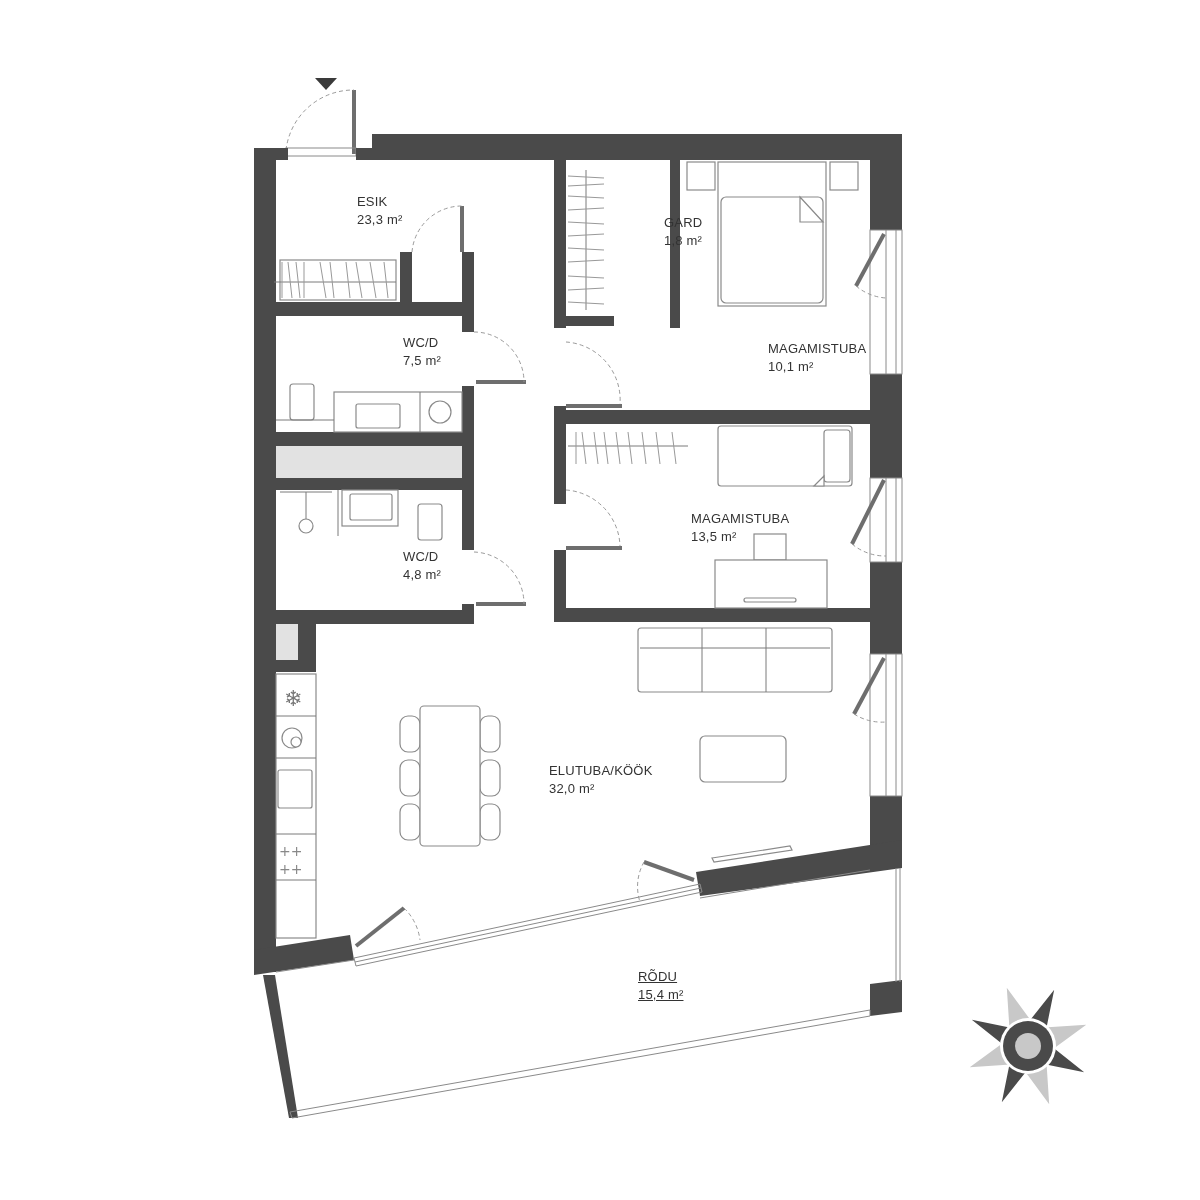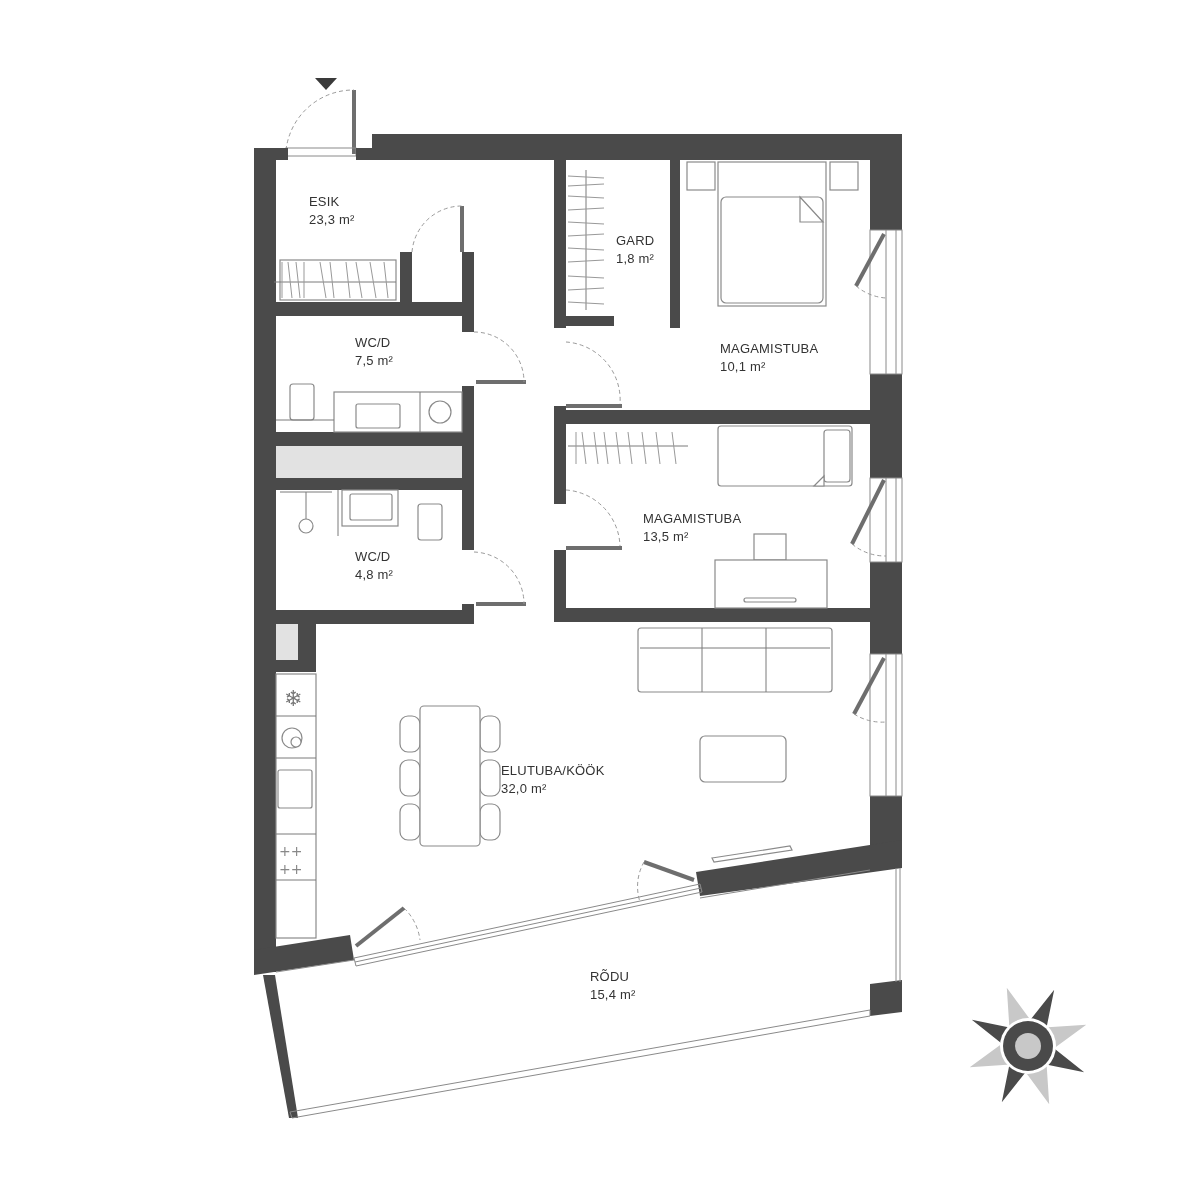--- a/index.html
+++ b/index.html
@@ -1,18 +1,18 @@
 <!DOCTYPE html>
 <html><head>
 <meta charset="utf-8">
 <style>
   html,body{margin:0;padding:0;background:#ffffff;}
   body{width:1200px;height:1200px;position:relative;overflow:hidden;font-family:"Liberation Sans",sans-serif;}
   #plan{position:absolute;left:0;top:0;width:1200px;height:1200px;}
-  .room-label{position:absolute;font-family:"Liberation Sans",sans-serif;font-size:13px;line-height:18px;color:#333333;letter-spacing:0.2px;}
+  .room-label{position:absolute;font-family:"Liberation Sans",sans-serif;font-size:13px;line-height:18px;color:#333333;letter-spacing:0.2px;margin-left:48px;}
   .room-label .name{display:block;}
   .room-label .area{display:block;}
   .wall{fill:#4a4a4a;}
   .thin{fill:none;stroke:#7a7a7a;stroke-width:1;}
   .furn{fill:#ffffff;stroke:#8a8a8a;stroke-width:1.2;}
   .door-leaf{stroke:#6e6e6e;stroke-width:4;}
   .arc{fill:none;stroke:#9a9a9a;stroke-width:1;stroke-dasharray:4 3;}
   .glass{fill:none;stroke:#8a8a8a;stroke-width:1;}
   .grey-fill{fill:#e2e2e2;}
 </style>
@@ -226,21 +226,21 @@
     <circle r="25" fill="#4a4a4a"></circle>
     <circle r="13" fill="#c8c8c8"></circle>
     <text x="-40" y="-12" font-size="10" fill="#4a4a4a" transform="rotate(-70 -38 -16)" font-family="DejaVu Sans, sans-serif">N</text>
   </g>
 </svg>
 
 <div class="room-label" style="left:309px;top:193px;">
   <span class="name">ESIK</span>
   <span class="area">23,3 m²</span>
 </div>
-<div class="room-label" style="left:616px;top:232px;">
+<div class="room-label" style="left:616px;top:214px;">
   <span class="name">GARD</span>
   <span class="area">1,8 m²</span>
 </div>
 <div class="room-label" style="left:720px;top:340px;">
   <span class="name">MAGAMISTUBA</span>
   <span class="area">10,1 m²</span>
 </div>
 <div class="room-label" style="left:355px;top:334px;">
   <span class="name">WC/D</span>
   <span class="area">7,5 m²</span>
@@ -250,16 +250,16 @@
   <span class="area">13,5 m²</span>
 </div>
 <div class="room-label" style="left:355px;top:548px;">
   <span class="name">WC/D</span>
   <span class="area">4,8 m²</span>
 </div>
 <div class="room-label" style="left:501px;top:762px;">
   <span class="name">ELUTUBA/KÖÖK</span>
   <span class="area">32,0 m²</span>
 </div>
-<div class="room-label" style="left:590px;top:968px;">
+<div class="room-label" style="left:590px;top:968px;text-decoration:underline;">
   <span class="name">RÕDU</span>
   <span class="area">15,4 m²</span>
 </div>
 
 </body></html>

